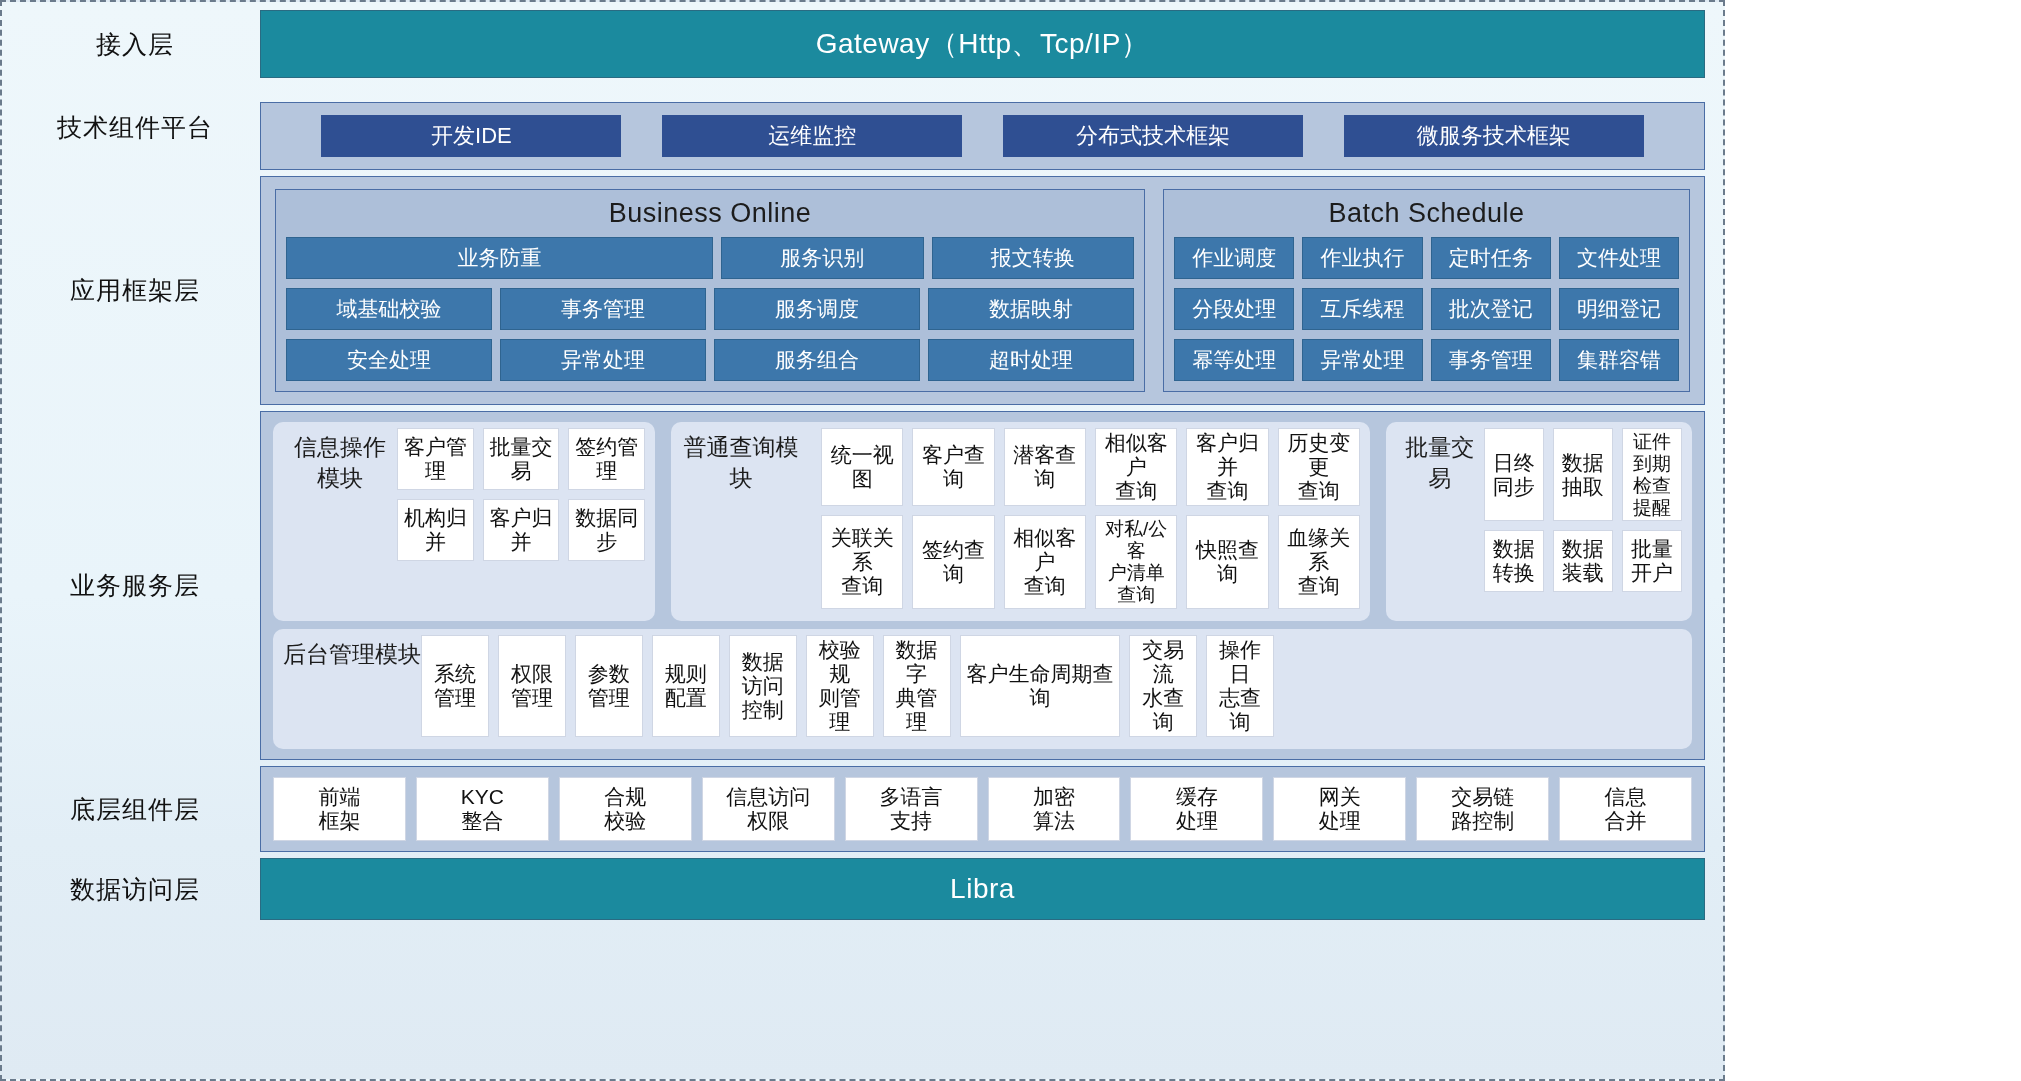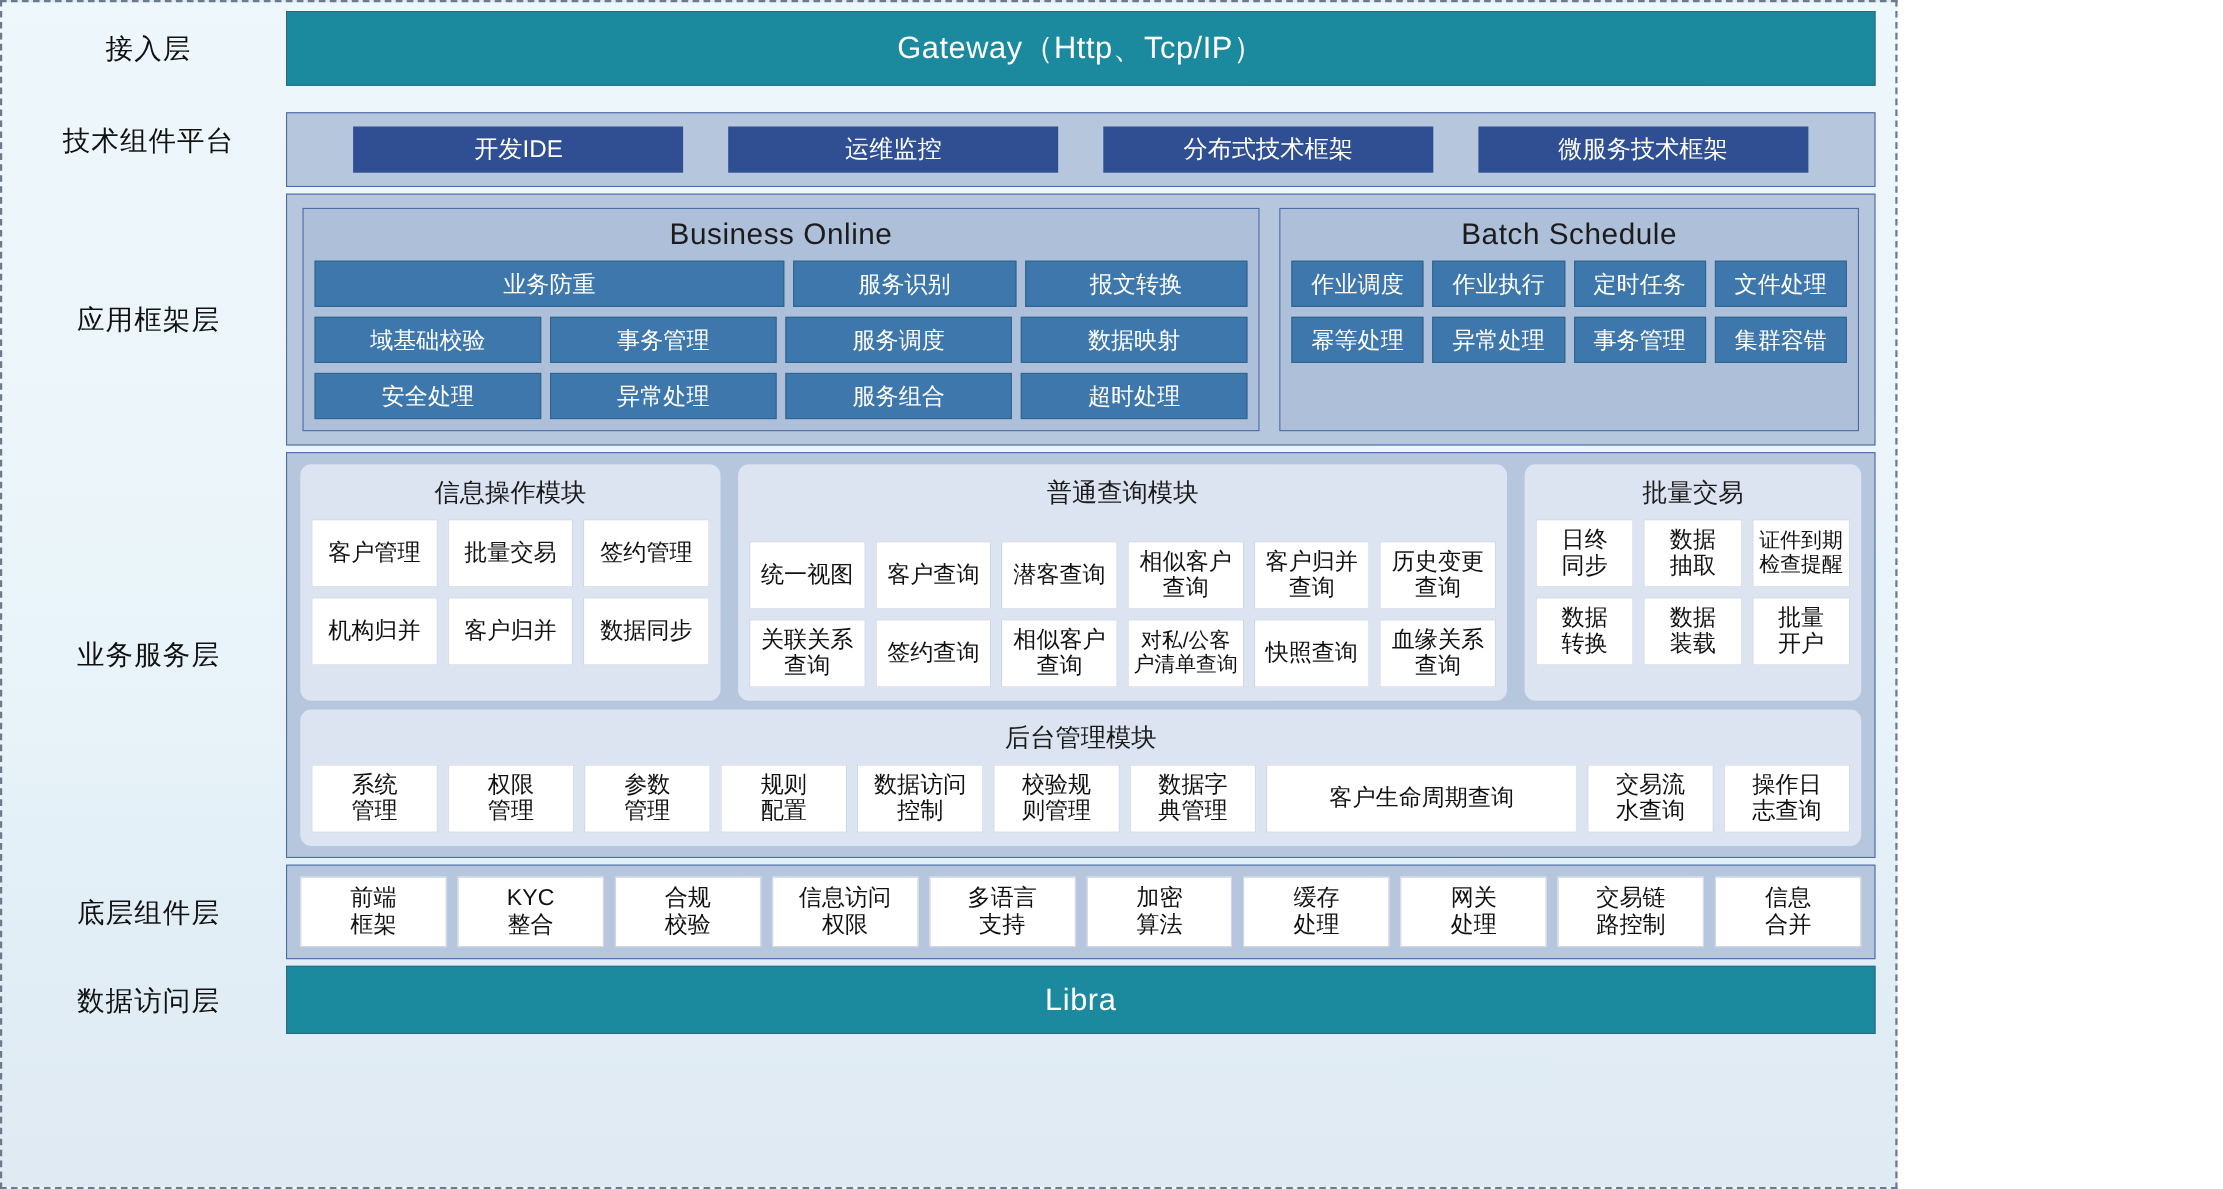--- a/index.html
+++ b/index.html
@@ -92,21 +92,21 @@
     background: #b6c6dd;
     border: 1px solid #4a6da5;
     display: flex; flex-direction: column; gap: 8px;
     padding: 10px 12px;
   }
   .biz-top { display: flex; gap: 16px; }
   .biz-module {
     background: #dce4f2;
     border-radius: 10px;
     padding: 6px 10px 12px 10px;
-    display: flex; flex-direction: column;
+    display: flex; flex-direction: row;
   }
   .biz-module.info  { flex: 0 0 382px; }
   .biz-module.query { flex: 1 1 auto; gap: 20px; }
   .biz-module.batch { flex: 0 0 306px; }
   .biz-module.admin { flex: 1 1 auto; }
   .mod-title { text-align: center; font-size: 23px; color: #1c1c1c; padding: 4px 0 9px 0; }
   .mod-rows { display: flex; flex-direction: column; gap: 9px; }
   .mod-row { display: flex; gap: 9px; }
   .wcard {
     background: #fff;
@@ -187,20 +187,26 @@
           <div class="appfw-group batch">
             <div class="group-title">Batch Schedule</div>
             <div class="appfw-grid">
               <div class="appfw-line">
                 <div class="fw-chip">作业调度</div>
                 <div class="fw-chip">作业执行</div>
                 <div class="fw-chip">定时任务</div>
                 <div class="fw-chip">文件处理</div>
               </div>
               <div class="appfw-line">
+                <div class="fw-chip">分段处理</div>
+                <div class="fw-chip">互斥线程</div>
+                <div class="fw-chip">批次登记</div>
+                <div class="fw-chip">明细登记</div>
+              </div>
+              <div class="appfw-line">
                 <div class="fw-chip">幂等处理</div>
                 <div class="fw-chip">异常处理</div>
                 <div class="fw-chip">事务管理</div>
                 <div class="fw-chip">集群容错</div>
               </div>
             </div>
           </div>
 
         </div>
       </div>

